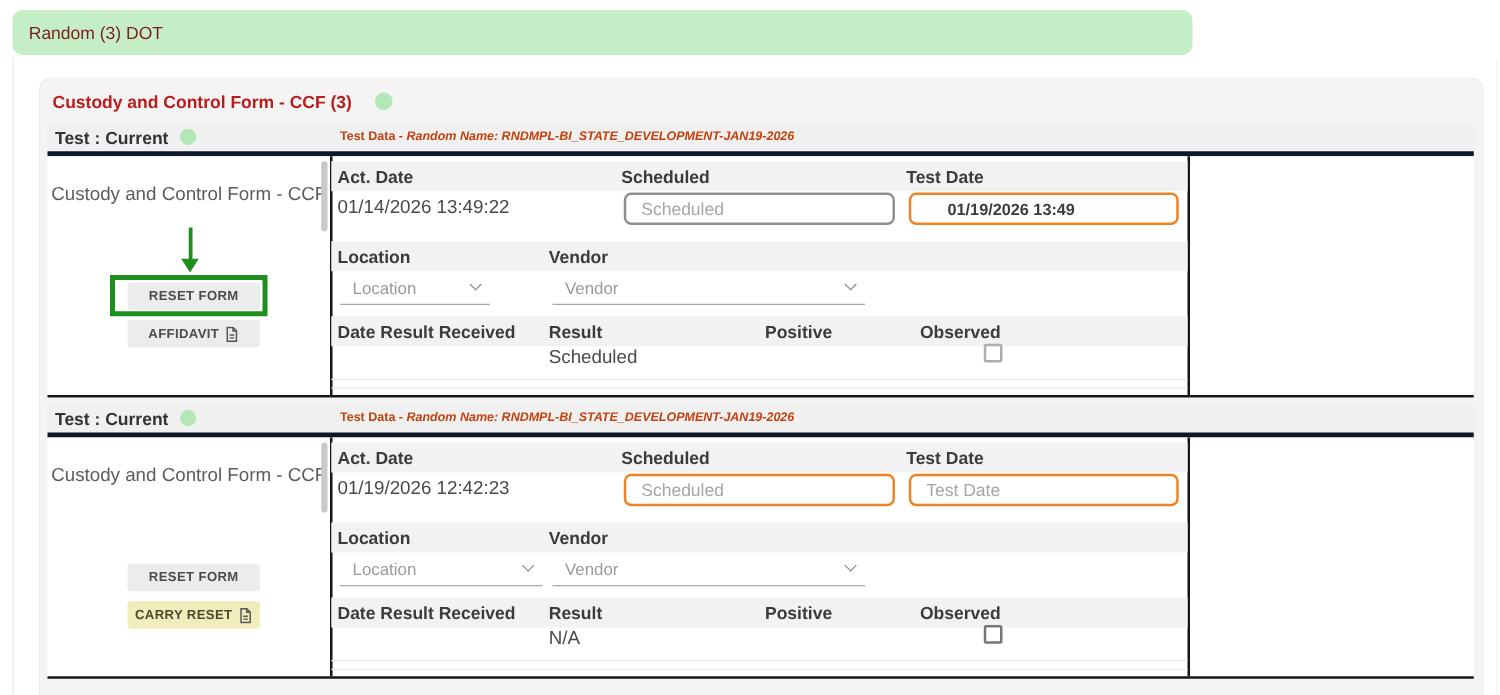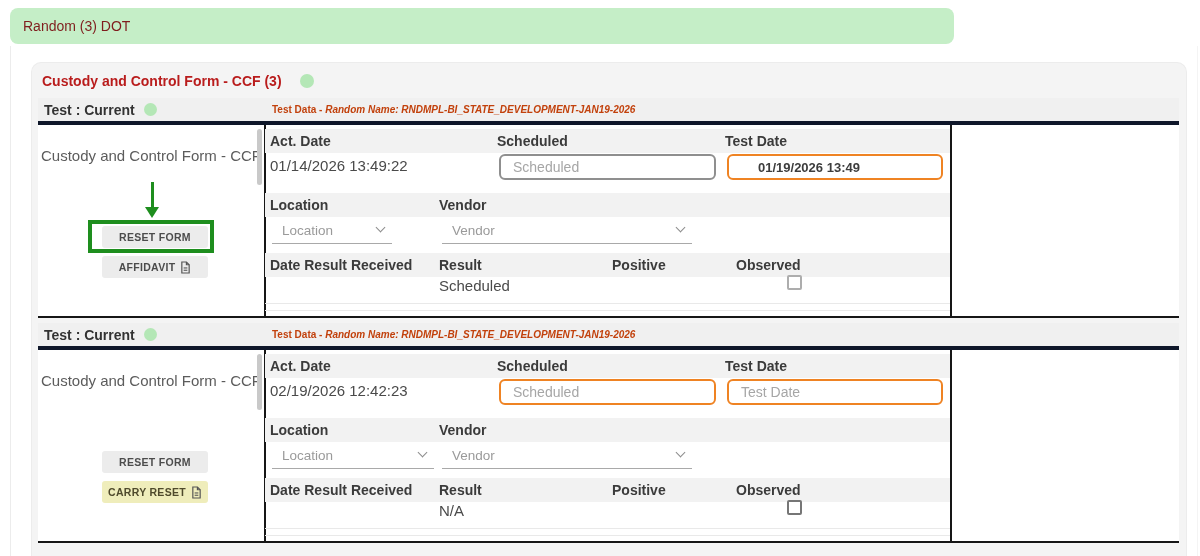--- a/index.html
+++ b/index.html
@@ -203,21 +203,21 @@
               <line x1="4" y1="10" x2="8" y2="10" stroke="#555" stroke-width="1.2"></line>
             </svg>
           </button>
         </div>
 
         <div class="strip r1">
           <span class="c1">Act. Date</span>
           <span class="c2">Scheduled</span>
           <span class="c3">Test Date</span>
         </div>
-        <div class="act-value">02/19/2026 12:42:23</div>
+        <div class="act-value">01/19/2026 12:42:23</div>
         <input class="input sch" type="text" placeholder="Scheduled" style="">
         <input class="input td" type="text" placeholder="Test Date" style="">
 
         <div class="strip r2">
           <span class="c1">Location</span>
           <span class="d2">Vendor</span>
         </div>
         <div class="select loc">
           <span>Location</span>
           <span class="chev"></span>

